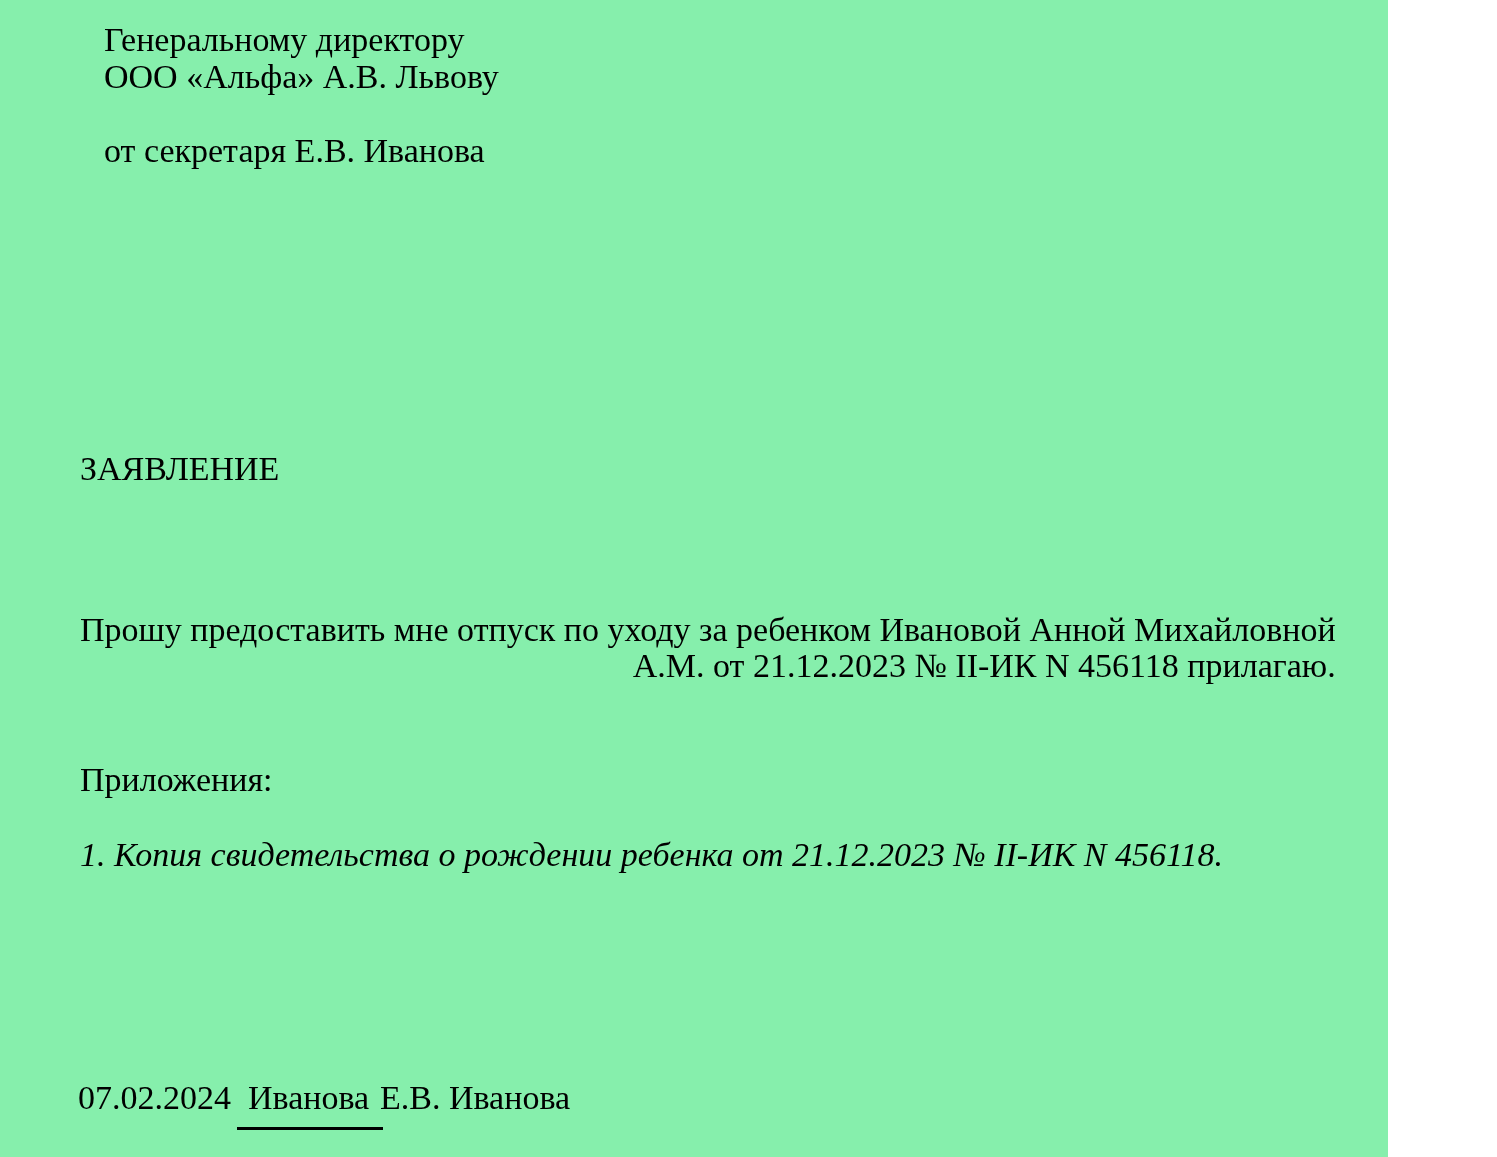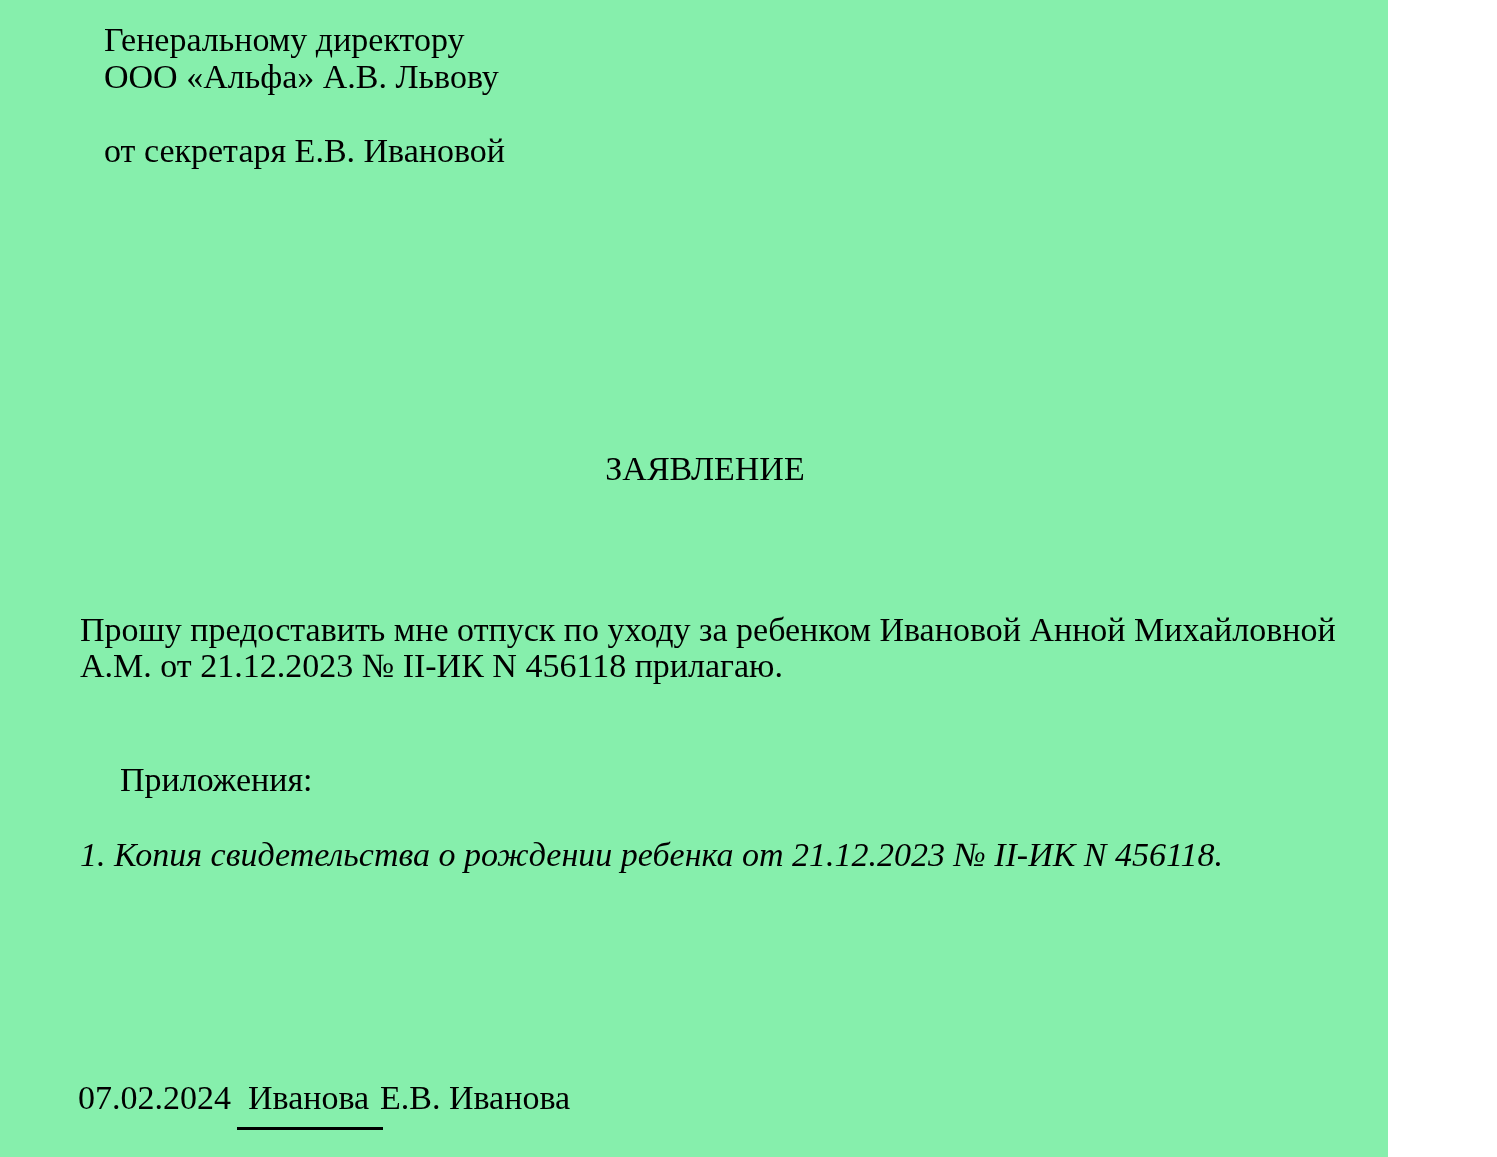--- a/index.html
+++ b/index.html
@@ -28,37 +28,36 @@
     line-height: 37px;
     white-space: nowrap;
   }
   .blank-line { height: 37px; }
   .doc-title {
     position: absolute;
     left: 80px;
     top: 451px;
     width: 1250px;
     line-height: 36px;
-    text-align: center;
     white-space: nowrap;
   }
   .body-par {
     position: absolute;
     left: 80px;
     top: 612px;
     line-height: 36px;
     white-space: nowrap;
+    text-align: right;
   }
   .attachments-heading {
     position: absolute;
     left: 80px;
     top: 762px;
     line-height: 36px;
     white-space: nowrap;
-    margin-left: 40px;
   }
   .attachment-item {
     position: absolute;
     left: 80px;
     top: 837px;
     line-height: 36px;
     white-space: nowrap;
     font-style: italic;
   }
   .sig-date {
@@ -95,21 +94,21 @@
 </style>
 </head>
 <body>
 
 <div class="page">
 
   <div class="addressee">
     <div>Генеральному директору</div>
     <div>ООО «Альфа» А.В. Львову</div>
     <div class="blank-line"></div>
-    <div>от секретаря Е.В. Ивановой</div>
+    <div>от секретаря Е.В. Иванова</div>
   </div>
 
   <div class="doc-title">ЗАЯВЛЕНИЕ</div>
 
   <div class="body-par">
     <div>Прошу предоставить мне отпуск по уходу за ребенком Ивановой Анной Михайловной</div>
     <div>А.М. от 21.12.2023 № II-ИК N 456118 прилагаю.</div>
   </div>
 
   <div class="attachments-heading">Приложения:</div>

